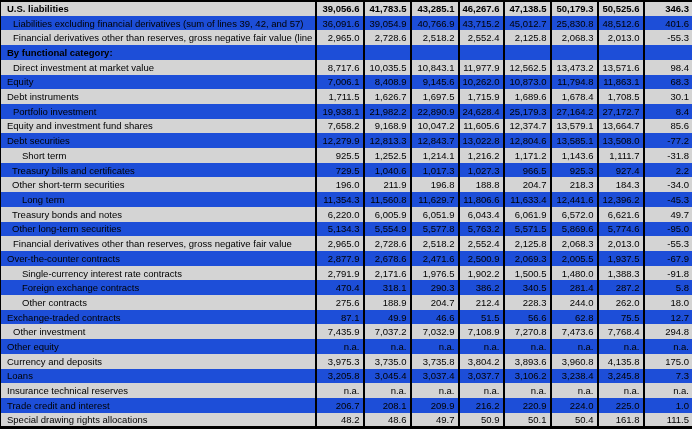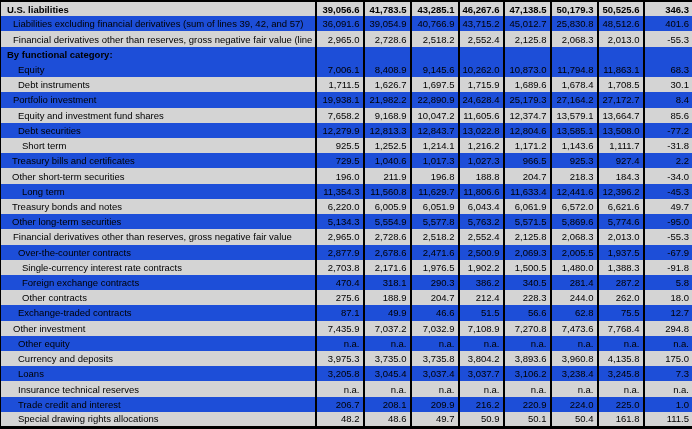--- a/index.html
+++ b/index.html
@@ -18,21 +18,21 @@
     overflow:hidden; white-space:nowrap; vertical-align:middle;
     height:14.66px;
   }
   td.label { text-align:left; }
   td.num  { text-align:right; padding-right:3px; border-left:2px solid #000; }
   tr.shade { background:#d4d4d4; }
   tr.plain { background:#1d4ed8; }
   tr.boldrow td { font-weight:bold;margin-left:16px; }
   .ind0 { padding-left:6px; }
   .ind1 { padding-left:12px; }
-  .ind2 { padding-left:17px; }
+  .ind2 { padding-left:6px; }
   .ind3 { padding-left:21px; }
   .ind4 { padding-left:11px; }
 </style>
 </head>
 <body>
 
 <table class="iip">
   <colgroup>
     <col style="width:315px">
     <col style="width:48px">
@@ -82,20 +82,31 @@
         <td class="label ind0">By functional category:</td>
         <td class="num"></td>
         <td class="num"></td>
         <td class="num"></td>
         <td class="num"></td>
         <td class="num"></td>
         <td class="num"></td>
         <td class="num"></td>
         <td class="num"></td>
       </tr>
+      <tr class="shade">
+        <td class="label ind1">Direct investment at market value</td>
+        <td class="num">8,717.6</td>
+        <td class="num">10,035.5</td>
+        <td class="num">10,843.1</td>
+        <td class="num">11,977.9</td>
+        <td class="num">12,562.5</td>
+        <td class="num">13,473.2</td>
+        <td class="num">13,571.6</td>
+        <td class="num">98.4</td>
+      </tr>
       <tr class="plain">
         <td class="label ind2">Equity</td>
         <td class="num">7,006.1</td>
         <td class="num">8,408.9</td>
         <td class="num">9,145.6</td>
         <td class="num">10,262.0</td>
         <td class="num">10,873.0</td>
         <td class="num">11,794.8</td>
         <td class="num">11,863.1</td>
         <td class="num">68.3</td>
@@ -227,21 +238,21 @@
         <td class="num">2,678.6</td>
         <td class="num">2,471.6</td>
         <td class="num">2,500.9</td>
         <td class="num">2,069.3</td>
         <td class="num">2,005.5</td>
         <td class="num">1,937.5</td>
         <td class="num">-67.9</td>
       </tr>
       <tr class="shade">
         <td class="label ind3">Single-currency interest rate contracts</td>
-        <td class="num">2,703.8</td>
+        <td class="num">2,791.9</td>
         <td class="num">2,171.6</td>
         <td class="num">1,976.5</td>
         <td class="num">1,902.2</td>
         <td class="num">1,500.5</td>
         <td class="num">1,480.0</td>
         <td class="num">1,388.3</td>
         <td class="num">-91.8</td>
       </tr>
       <tr class="plain">
         <td class="label ind3">Foreign exchange contracts</td>

